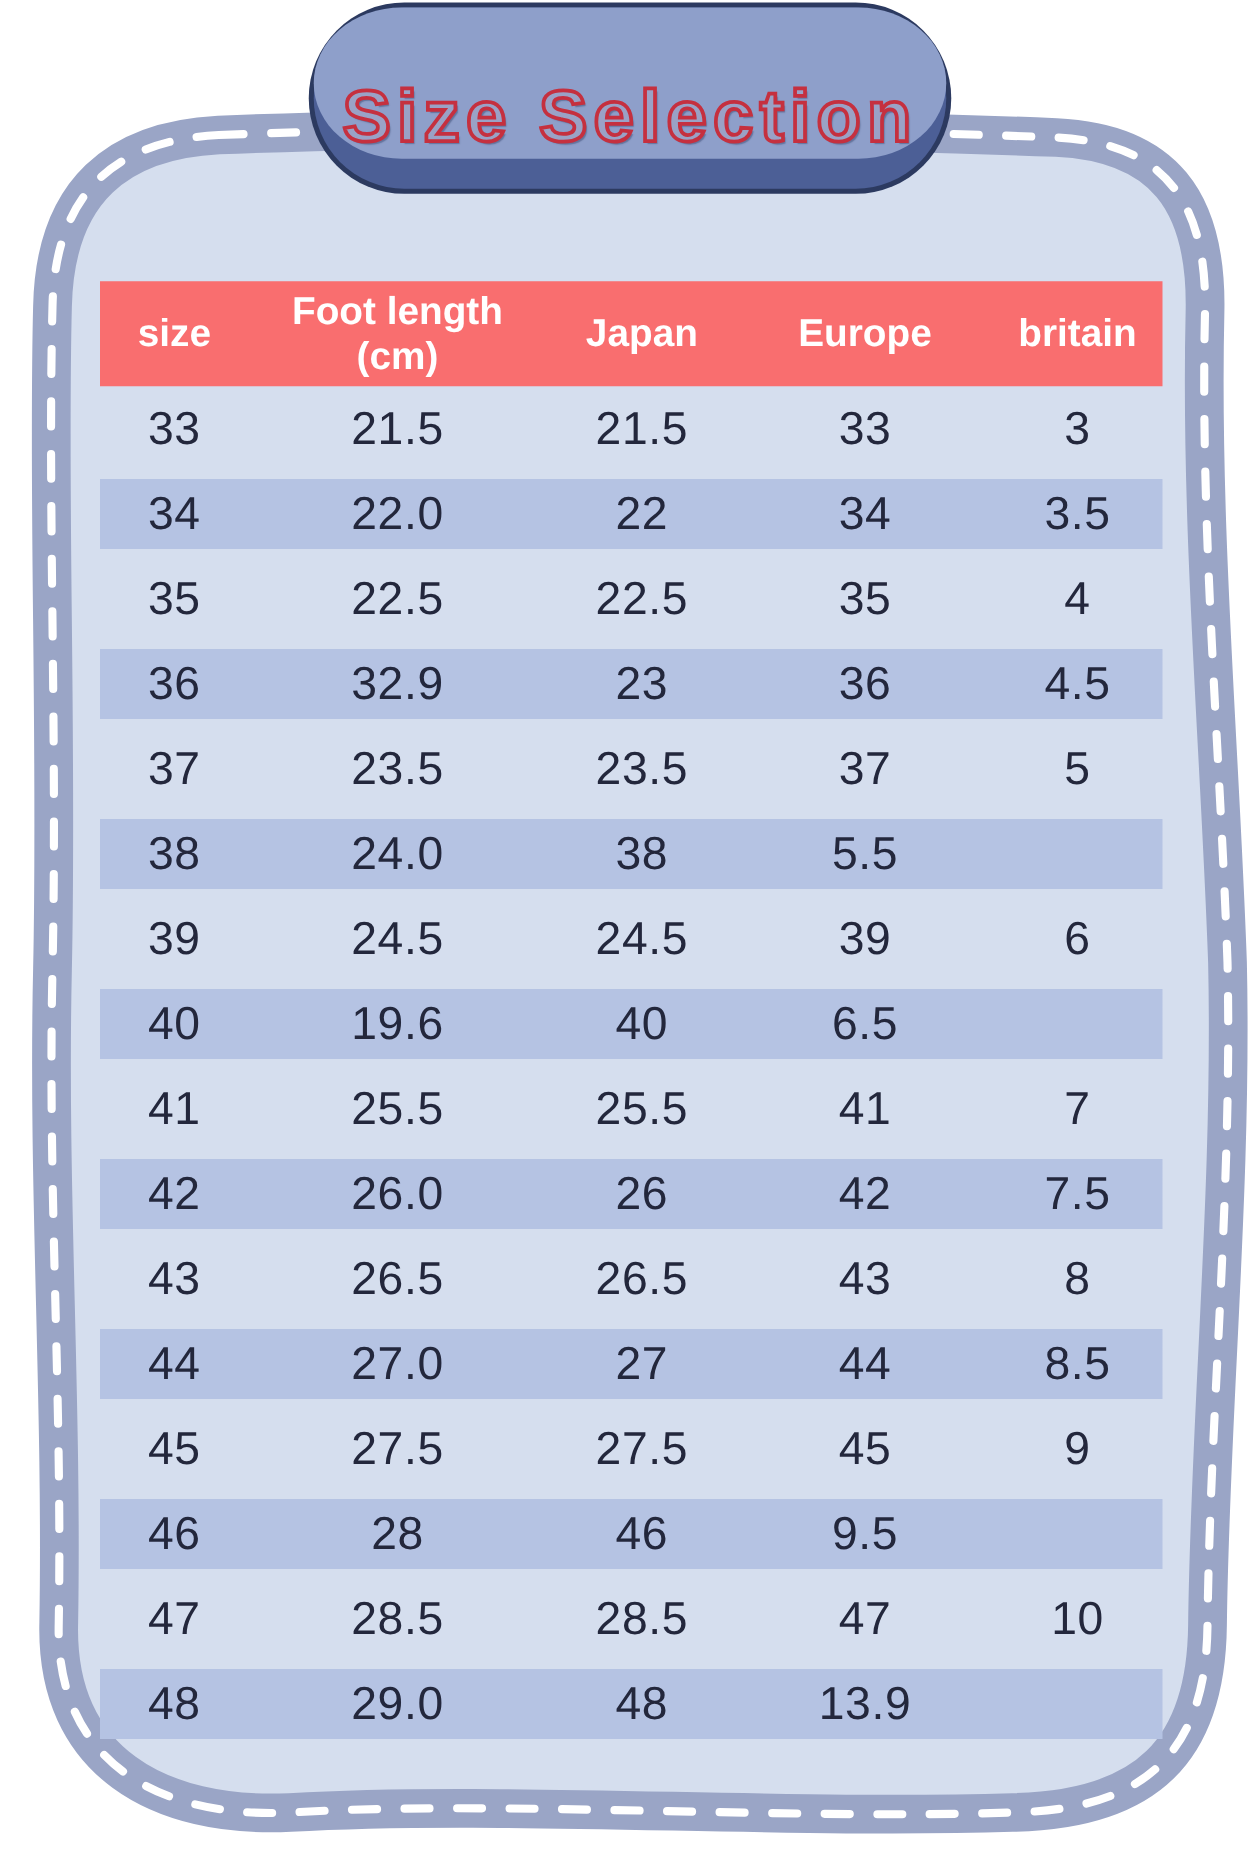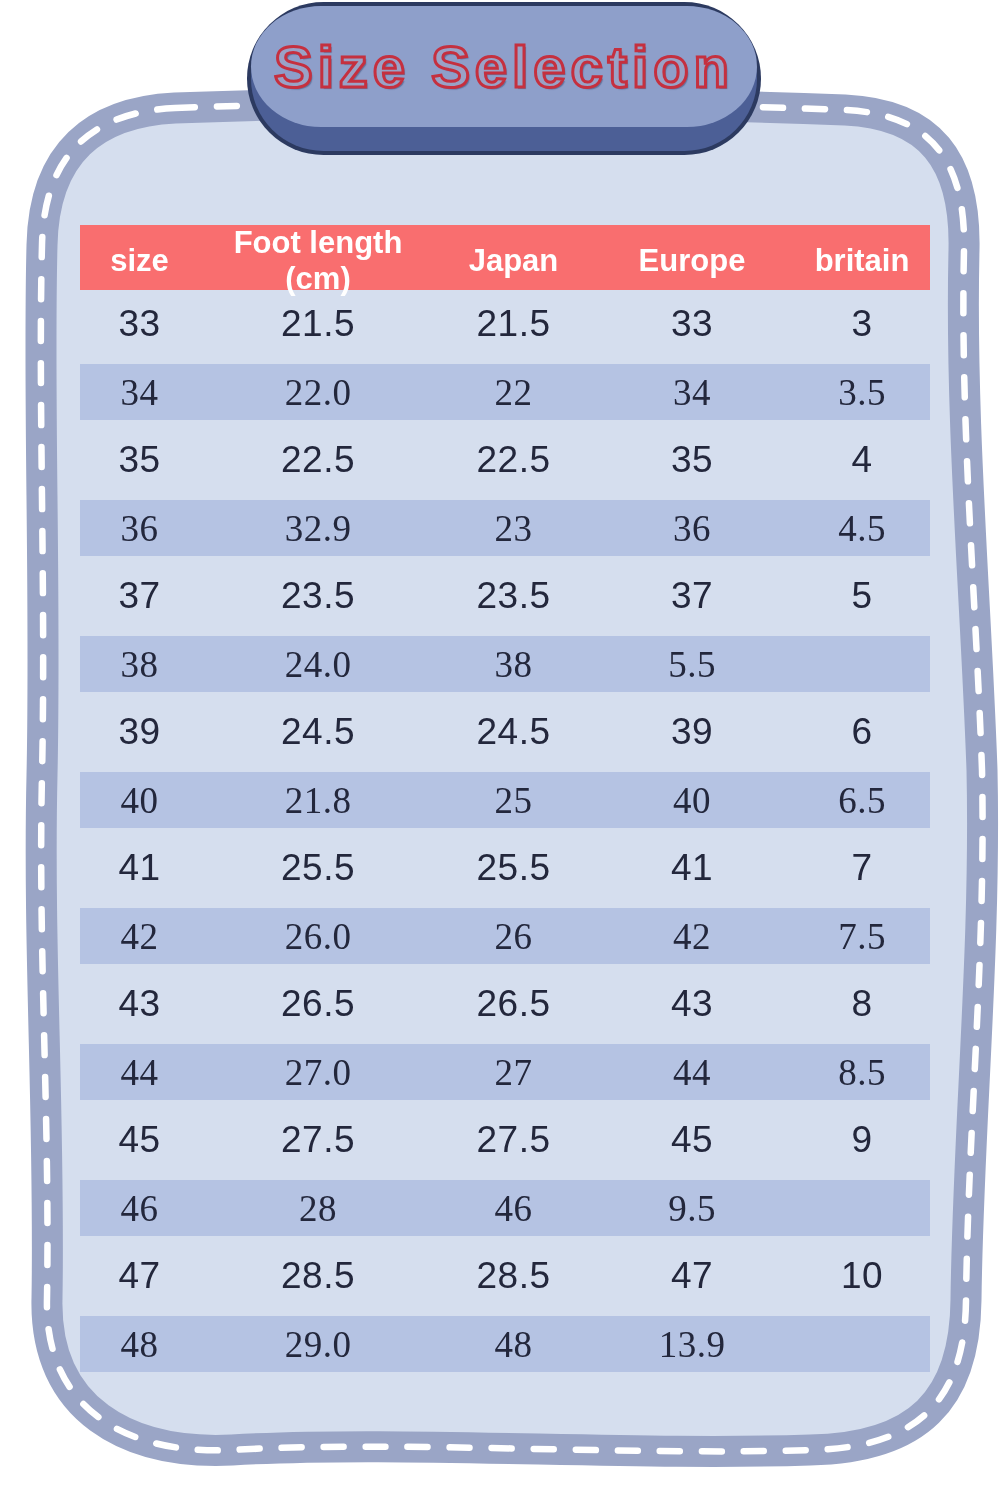--- a/index.html
+++ b/index.html
@@ -16,38 +16,38 @@
   .frame-dash{fill:none;stroke:var(--dash);stroke-width:6.5;
               stroke-dasharray:20 22;stroke-linecap:round;}
 
   
   .badge{position:absolute;left:247px;top:2px;width:514px;height:153px;
          border-radius:80px;background:var(--badge-border);}
   .badge-side{position:absolute;inset:4px;border-radius:76px;
               background:var(--badge-side);}
   .badge-face{position:absolute;left:4px;right:4px;top:4px;bottom:28px;
               border-radius:72px / 62px;background:var(--badge-face);
-              display:flex;align-items:center;justify-content:center;}
+              display:flex;align-items:flex-end;justify-content:center;}
   .title{font-size:58px;font-weight:bold;letter-spacing:5px;
          color:var(--title-fill);
          -webkit-text-stroke:3px var(--title-red);
          text-shadow:2px 2px 1px rgba(47,60,100,0.45);}
 
   
   .table{position:absolute;left:80px;top:225px;width:850px;}
   .thead{display:grid;grid-template-columns:14% 28% 18% 24% 16%;
-         height:65px;align-items:center;background:var(--header-bg);}
+         height:84px;align-items:center;background:var(--header-bg);}
   .th{color:var(--header-text);font-size:31px;font-weight:600;
       text-align:center;}
   .tr{display:grid;grid-template-columns:14% 28% 18% 24% 16%;
       height:68px;align-items:center;}
   .tr.stripe{background:linear-gradient(to bottom,
       rgba(0,0,0,0) 0px, rgba(0,0,0,0) 6px,
       var(--stripe) 6px, var(--stripe) calc(100% - 6px),
-      rgba(0,0,0,0) calc(100% - 6px), rgba(0,0,0,0) 100%);font-family:Liberation Serif, serif;}
+      rgba(0,0,0,0) calc(100% - 6px), rgba(0,0,0,0) 100%);}
   .td{color:var(--cell-text);font-size:37px;font-weight:500;
       text-align:center;letter-spacing:0.5px;}
 </style>
 </head>
 <body>
 
 <div class="stage">
 
   <svg class="frame" viewBox="0 0 1007 1500" xmlns="http://www.w3.org/2000/svg">
     <path class="frame-band" d="
@@ -135,22 +135,21 @@
         </div>
         <div class="tr">
           <div class="td">39</div>
           <div class="td">24.5</div>
           <div class="td">24.5</div>
           <div class="td">39</div>
           <div class="td">6</div>
         </div>
         <div class="tr stripe">
           <div class="td">40</div>
-          <div class="td">21.8</div>
-          <div class="td">25</div>
+          <div class="td">19.6</div>
           <div class="td">40</div>
           <div class="td">6.5</div>
         </div>
         <div class="tr">
           <div class="td">41</div>
           <div class="td">25.5</div>
           <div class="td">25.5</div>
           <div class="td">41</div>
           <div class="td">7</div>
         </div>

